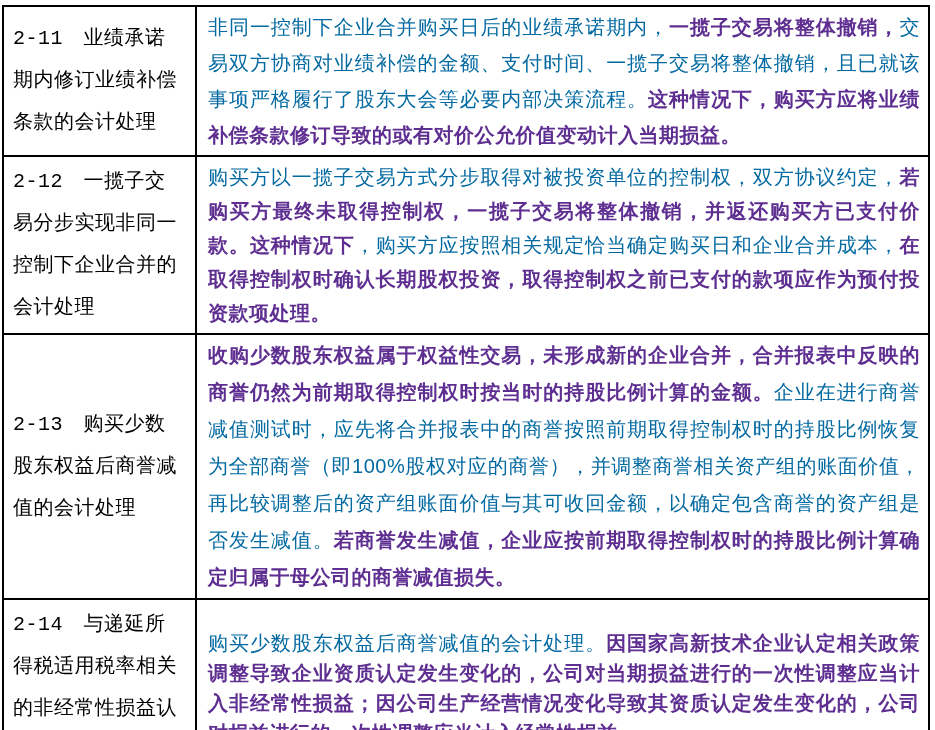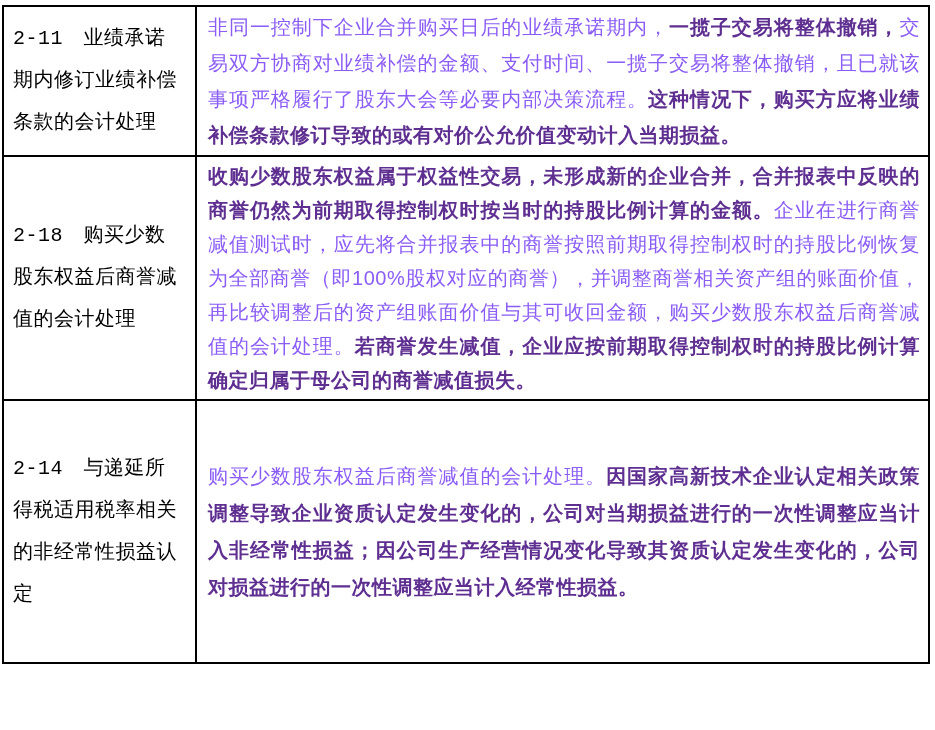--- a/index.html
+++ b/index.html
@@ -43,39 +43,43 @@
     letter-spacing: 0.5px;
   }
   tr:nth-child(1) { height: 147px; }
   tr:nth-child(2) { height: 173px; }
   tr:nth-child(3) { height: 263px; }
   tr:nth-child(4) { height: 130px; }
   tr:nth-child(1) td.content-cell { line-height: 36px; }
   tr:nth-child(2) td.content-cell { line-height: 34px; }
   tr:nth-child(3) td.content-cell { line-height: 37px; }
   tr:nth-child(4) td.content-cell { line-height: 30px; }
-  .run { color: #8b5cf6; font-weight: 400; }
+  .run { color: #0369a1; font-weight: 400; }
   .run.em {
     color: var(--accent, #5E2E91);
     font-weight: 700;
   }
 </style>
 </head>
 <body>
 
 <div class="page">
   <table class="doc-table">
     <tbody>
         <tr>
           <td class="title-cell">2-11　业绩承诺期内修订业绩补偿条款的会计处理</td>
           <td class="content-cell"><span class="run">非同一控制下企业合并购买日后的业绩承诺期内，</span><span class="run em">一揽子交易将整体撤销，</span><span class="run">交易双方协商对业绩补偿的金额、支付时间、一揽子交易将整体撤销，且已就该事项严格履行了股东大会等必要内部决策流程。</span><span class="run em">这种情况下，购买方应将业绩补偿条款修订导致的或有对价公允价值变动计入当期损益。</span></td>
         </tr>
         <tr>
-          <td class="title-cell">2-18　购买少数股东权益后商誉减值的会计处理</td>
-          <td class="content-cell"><span class="run em">收购少数股东权益属于权益性交易，未形成新的企业合并，合并报表中反映的商誉仍然为前期取得控制权时按当时的持股比例计算的金额。</span><span class="run">企业在进行商誉减值测试时，应先将合并报表中的商誉按照前期取得控制权时的持股比例恢复为全部商誉（即100%股权对应的商誉），并调整商誉相关资产组的账面价值，再比较调整后的资产组账面价值与其可收回金额，购买少数股东权益后商誉减值的会计处理。</span><span class="run em">若商誉发生减值，企业应按前期取得控制权时的持股比例计算确定归属于母公司的商誉减值损失。</span></td>
+          <td class="title-cell">2-12　一揽子交易分步实现非同一控制下企业合并的会计处理</td>
+          <td class="content-cell"><span class="run">购买方以一揽子交易方式分步取得对被投资单位的控制权，双方协议约定，</span><span class="run em">若购买方最终未取得控制权，一揽子交易将整体撤销，并返还购买方已支付价款。这种情况下</span><span class="run">，购买方应按照相关规定恰当确定购买日和企业合并成本，</span><span class="run em">在取得控制权时确认长期股权投资，取得控制权之前已支付的款项应作为预付投资款项处理。</span></td>
+        </tr>
+        <tr>
+          <td class="title-cell">2-13　购买少数股东权益后商誉减值的会计处理</td>
+          <td class="content-cell"><span class="run em">收购少数股东权益属于权益性交易，未形成新的企业合并，合并报表中反映的商誉仍然为前期取得控制权时按当时的持股比例计算的金额。</span><span class="run">企业在进行商誉减值测试时，应先将合并报表中的商誉按照前期取得控制权时的持股比例恢复为全部商誉（即100%股权对应的商誉），并调整商誉相关资产组的账面价值，再比较调整后的资产组账面价值与其可收回金额，以确定包含商誉的资产组是否发生减值。</span><span class="run em">若商誉发生减值，企业应按前期取得控制权时的持股比例计算确定归属于母公司的商誉减值损失。</span></td>
         </tr>
         <tr>
           <td class="title-cell">2-14　与递延所得税适用税率相关的非经常性损益认定</td>
           <td class="content-cell"><span class="run">购买少数股东权益后商誉减值的会计处理。</span><span class="run em">因国家高新技术企业认定相关政策调整导致企业资质认定发生变化的，公司对当期损益进行的一次性调整应当计入非经常性损益；因公司生产经营情况变化导致其资质认定发生变化的，公司对损益进行的一次性调整应当计入经常性损益。</span></td>
         </tr>
       </tbody>
   </table>
 </div>
 
 </body></html>

